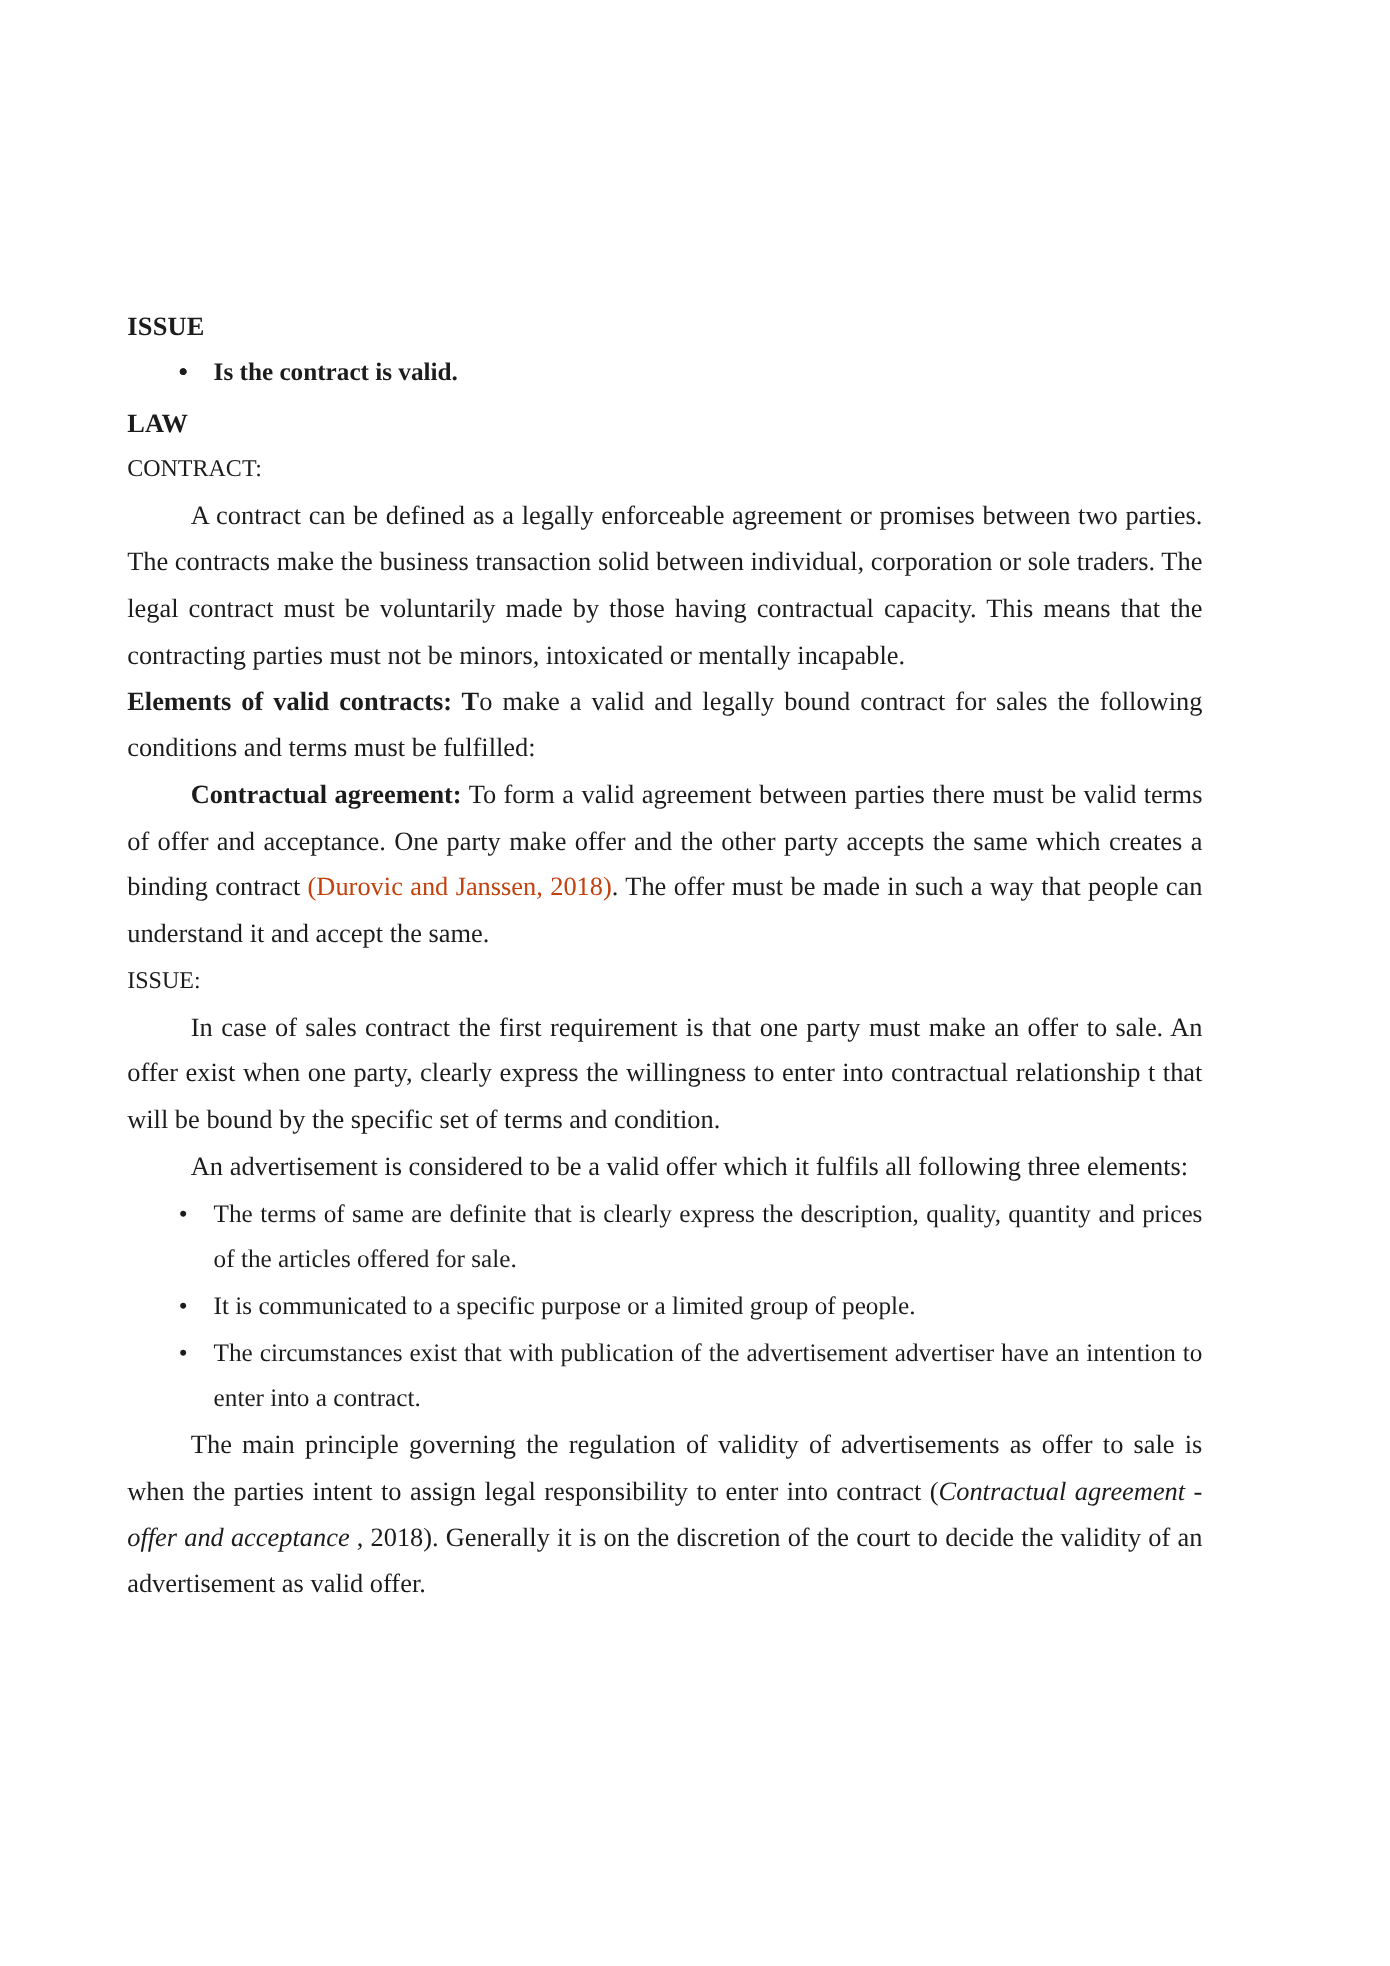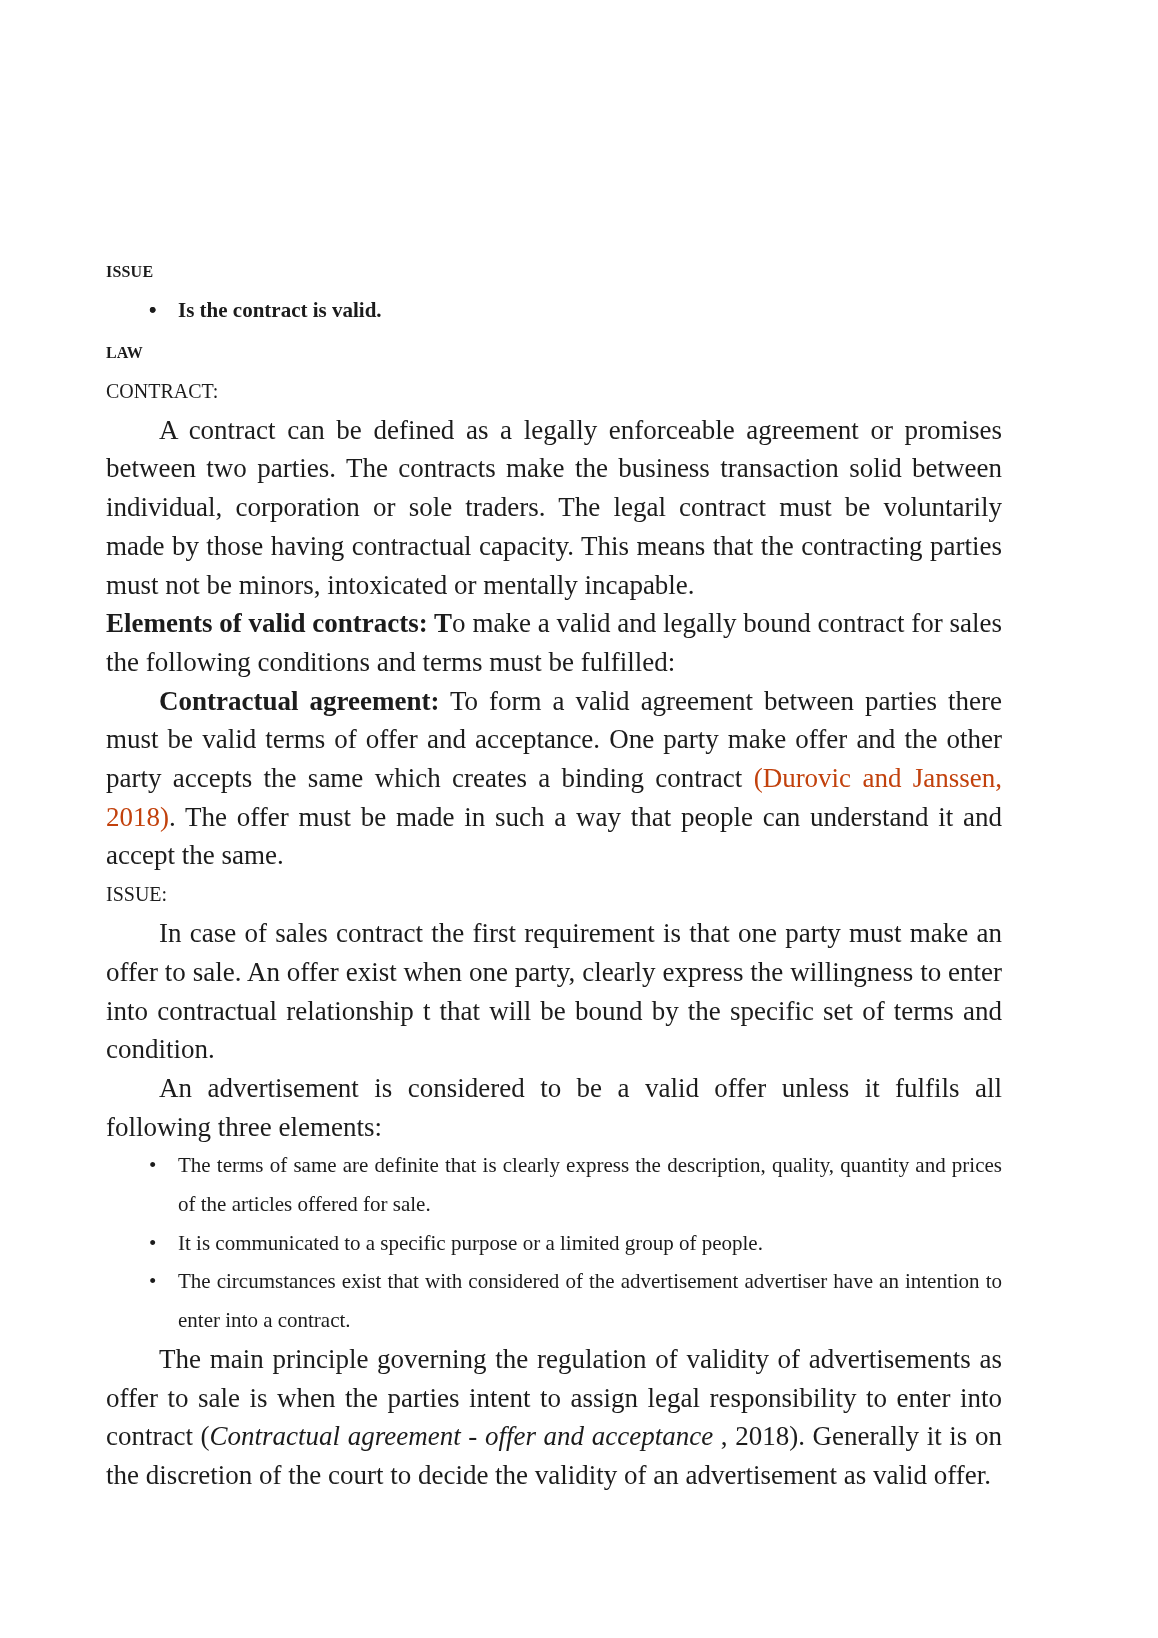--- a/index.html
+++ b/index.html
@@ -10,35 +10,35 @@
     margin: 0 auto;
     background: #ffffff;
     box-sizing: border-box;
     padding: 252px 156px 0 106px;
     font-family: "Liberation Serif", serif;
     color: #1c1c1c;
     overflow: hidden;
   }
   h1 {
     margin: 0;
-    font-size: 16px;
+    font-size: 22px;
     line-height: 39px;
     font-weight: bold;
     letter-spacing: 0.2px;
   }
   .law-heading { margin-top: 3px; }
   h2 {
     margin: 0;
     font-size: 20px;
     line-height: 39px;
     font-weight: normal;
   }
   p {
     margin: 0;
-    font-size: 27px;
+    font-size: 22px;
     line-height: 38.7px;
     text-align: justify;
   }
   .indent { text-indent: 53px; }
   ul { list-style: none; margin: 0; padding: 0; }
   li {
     position: relative;
     padding-left: 72px;
     font-size: 21px;
     line-height: 38.7px;
@@ -79,32 +79,32 @@
 
   <p><span class="b">Elements of valid contracts: T</span><span>o make a valid and legally bound contract for sales the following conditions and terms must be fulfilled:</span></p>
 
   <p class="indent"><span class="b">Contractual agreement:</span><span> To form a valid agreement between parties there must be valid terms of offer and acceptance. One party make offer and the other party accepts the same which creates a binding contract </span><span class="cite">(Durovic and Janssen, 2018)</span><span>.  The offer must be made in such a way that people can understand it and accept the same.</span></p>
 
   <h2>ISSUE:</h2>
 
   <p class="indent">In case of sales contract the first requirement is that one party must make an offer to sale. An offer exist when one party, clearly express the willingness to enter into contractual relationship t that will be bound by the specific set of terms and condition.</p>
 
 
-  <p class="indent">An advertisement is considered to be a valid offer unless it fulfils all following three elements:</p>
+  <p class="indent">An advertisement is considered to be a valid offer which it fulfils all following three elements:</p>
 
   <ul>
     <li>
       <span class="bullet">•</span>
       <span>The terms of same are definite that is clearly express the description, quality, quantity and prices of the articles offered for sale.</span>
     </li>
     <li>
       <span class="bullet">•</span>
       <span>It is communicated to a specific purpose or a limited group of people.</span>
     </li>
     <li>
       <span class="bullet">•</span>
-      <span>The circumstances exist that with considered of the advertisement advertiser have an intention to enter into a contract.</span>
+      <span>The circumstances exist that with publication of the advertisement advertiser have an intention to enter into a contract.</span>
     </li>
   </ul>
 
   <p class="indent"><span>The main principle governing the regulation of validity of advertisements as offer to sale is when the parties intent to assign legal responsibility to enter into contract (</span><span class="i">Contractual agreement - offer and acceptance </span><span>, 2018). Generally it is on the discretion of the court to decide the validity of an advertisement as valid offer.</span></p>
 
 </div>
 
 </body></html>

